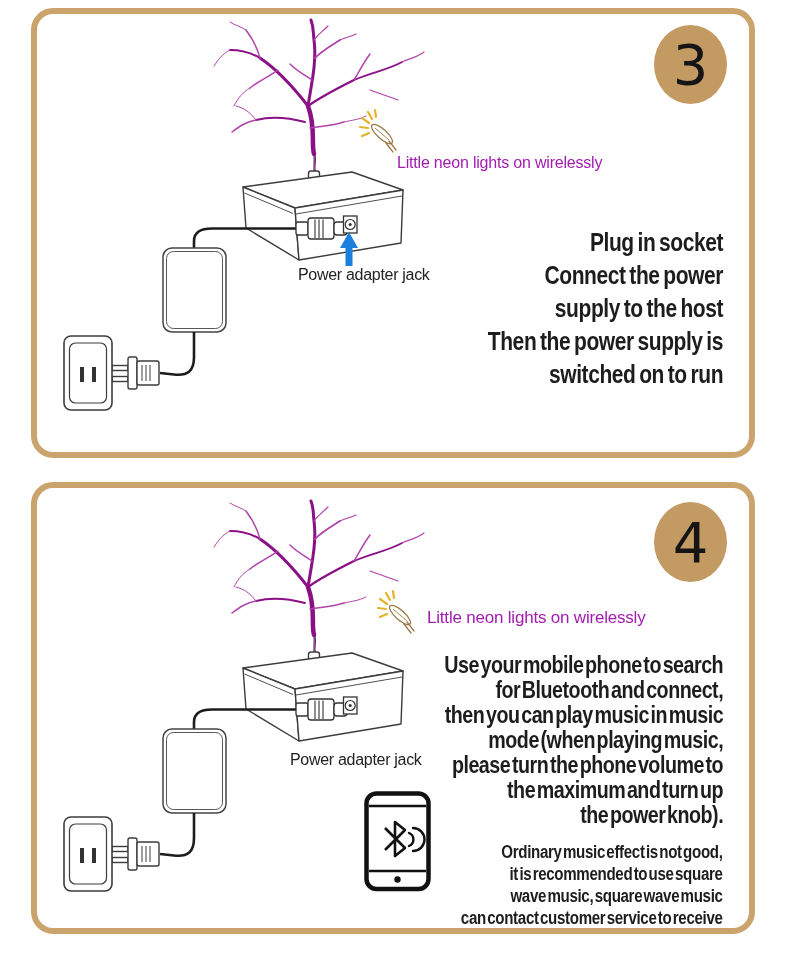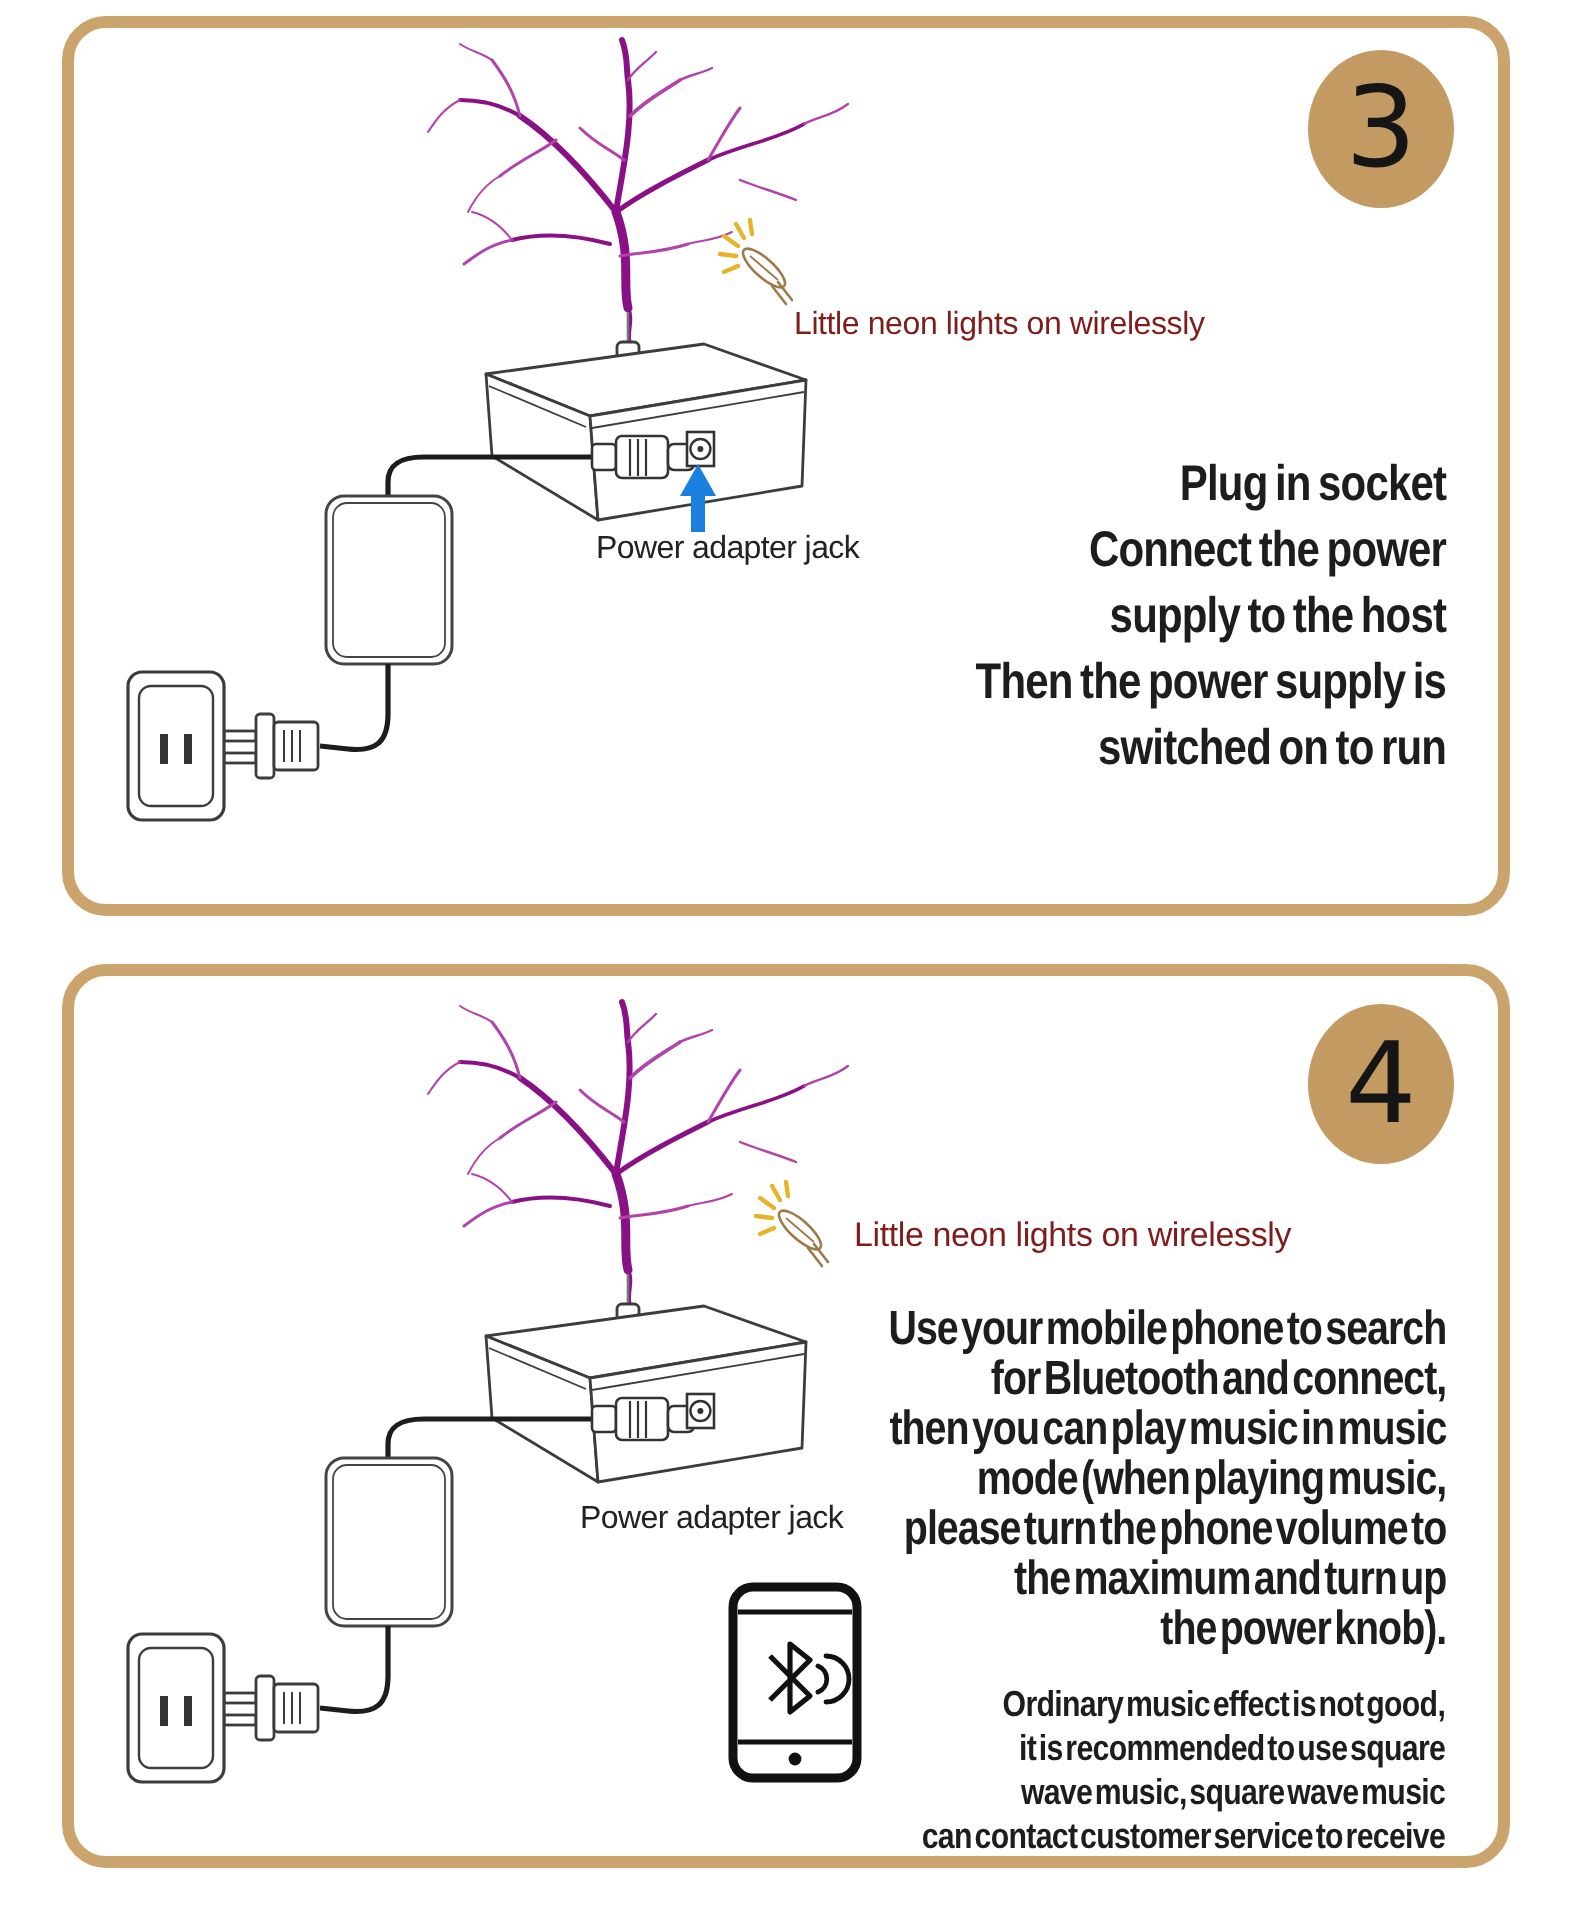--- a/index.html
+++ b/index.html
@@ -17,21 +17,21 @@
     position:absolute; left:617px; width:73px; height:79px;
     border-radius:50%; background:#c49a63; color:#151515;
     display:flex; align-items:center; justify-content:center;
     font-family:"DejaVu Sans", sans-serif; font-size:56px; font-weight:400;
   }
   #panel-3 .badge { top:11px; }
   #panel-4 .badge { top:14px; height:80px; }
   .panel-svg { position:absolute; left:0; top:0; }
   .neon-label {
     position:absolute; font-size:16px; letter-spacing:-0.2px;
-    color:#7f1d1d; white-space:nowrap;
+    color:#a21caf; white-space:nowrap;
   }
   #panel-3 .neon-label { left:360px; top:140px; }
   #panel-4 .neon-label { left:390px; top:120px; font-size:17px; }
   .jack-label {
     position:absolute; font-size:16px; letter-spacing:-0.3px;
     color:#222; white-space:nowrap;
   }
   #panel-3 .jack-label { left:261px; top:252px; }
   #panel-4 .jack-label { left:253px; top:263px; }
   .instructions {

